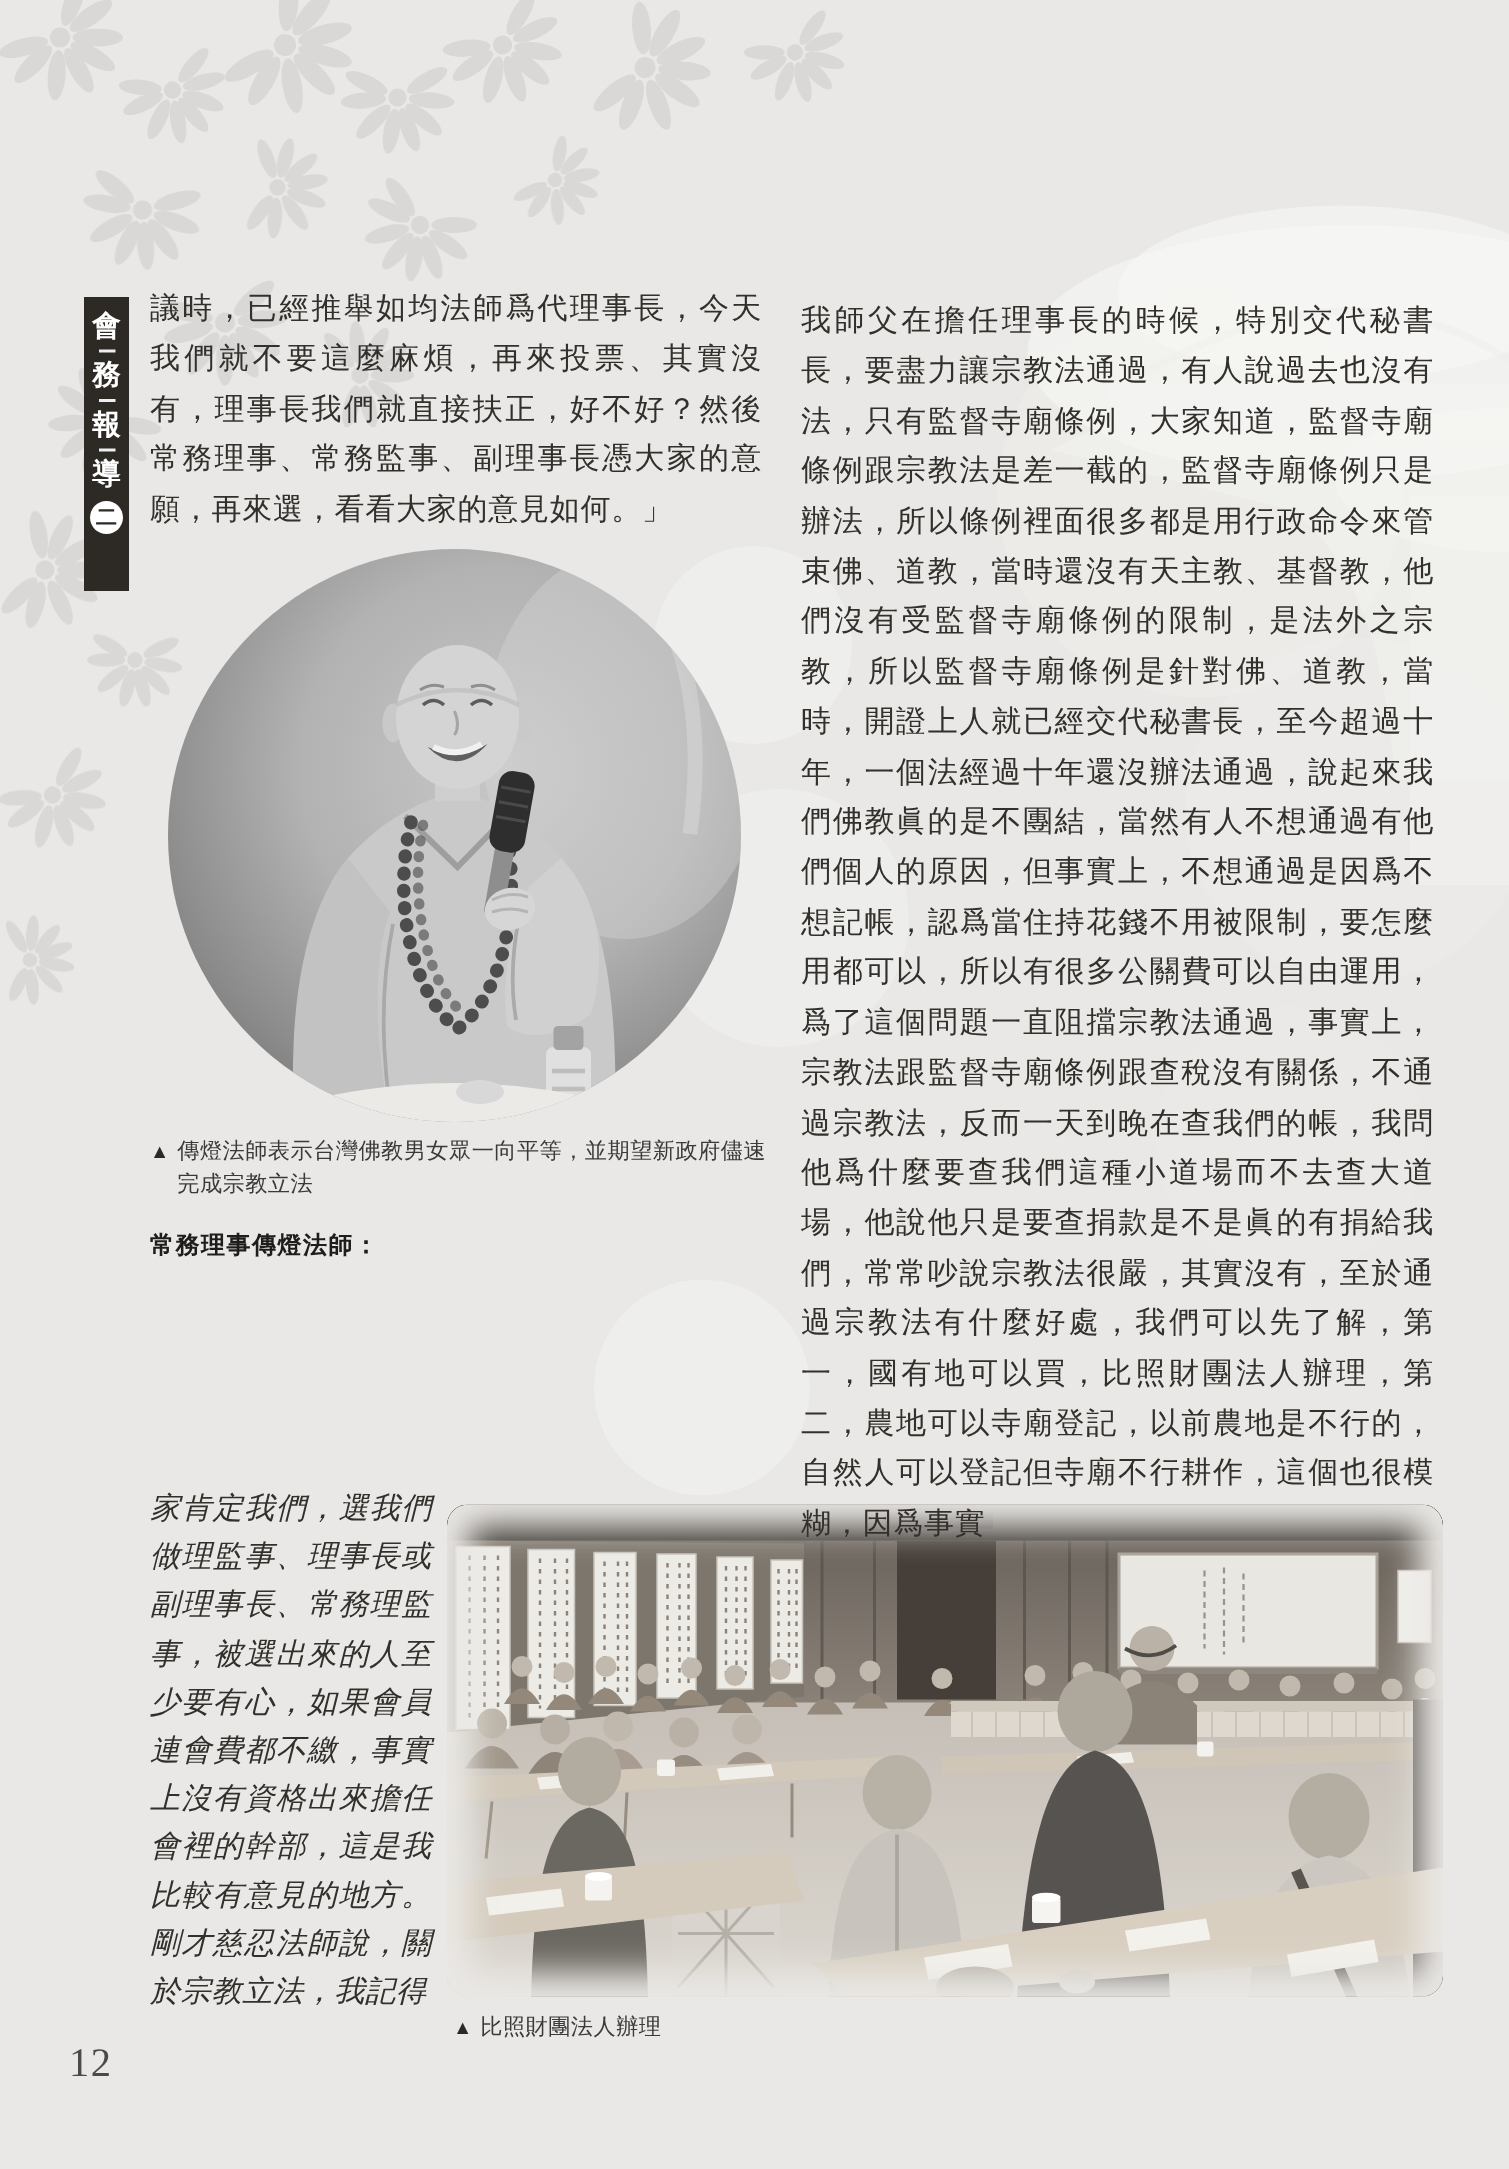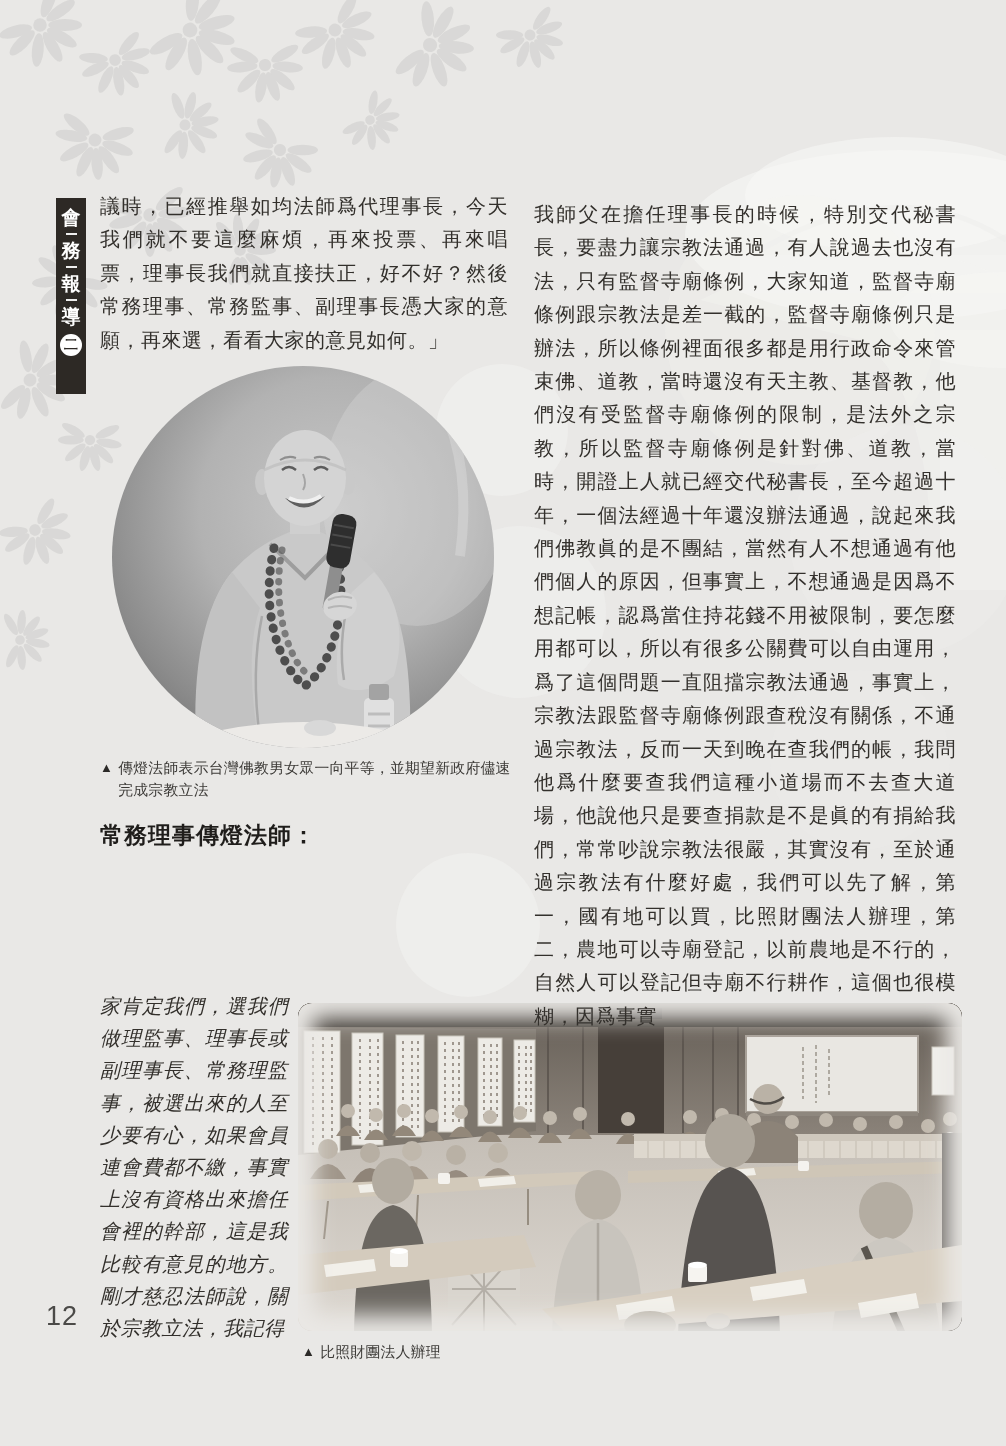--- a/index.html
+++ b/index.html
@@ -38,21 +38,21 @@
     text-align:justify;text-justify:inter-character;
   }
   .left-para1{left:100px;top:190px;width:408px;}
   .para2-wide{left:100px;top:856px;width:408px;text-indent:41px;}
   .para2-narrow{left:100px;top:990px;width:188px;line-height:32.2px;font-style:italic;}
   .right-para{left:534px;top:198px;width:422px;}
 
   .heading{
     position:absolute;left:100px;top:820px;z-index:2;margin:0;
     font-family:"Liberation Sans","DejaVu Sans",sans-serif;
-    font-size:23px;font-weight:bold;color:#1f1d1b;letter-spacing:1px;
+    font-size:16px;font-weight:bold;color:#1f1d1b;letter-spacing:1px;
   }
 
   .caption{
     position:absolute;z-index:2;display:flex;gap:5px;
     font-family:"Liberation Sans","DejaVu Sans",sans-serif;
     font-size:14.8px;line-height:22px;color:#3c3a37;letter-spacing:.3px;
   }
   .cap1{left:100px;top:757px;width:418px;}
   .cap2{left:302px;top:1341px;width:400px;}
   .cap-marker{flex:0 0 auto;font-size:13px;line-height:22px;color:#2b2927;}
@@ -68,22 +68,22 @@
     position:absolute;left:298px;top:1003px;width:664px;height:328px;
     border-radius:14px;overflow:hidden;z-index:1;
   }
   .photo-meeting svg{display:block;width:100%;height:100%;}
   .photo-meeting::after{
     content:"";position:absolute;inset:0;border-radius:14px;
     box-shadow:inset 0 0 22px 16px #eae8e5;pointer-events:none;
   }
 
   .page-number{
-    position:absolute;left:46px;top:1301px;z-index:2;
-    font-family:Liberation Sans, sans-serif;
+    position:absolute;left:46px;top:1360px;z-index:2;
+    font-family:Liberation Serif, serif;
     font-size:27px;color:#4b4a48;letter-spacing:1px;
   }
 </style>
 </head>
 <body>
 
 <div class="page">
 
   <svg class="bg-art" viewBox="0 0 1006 1446" aria-hidden="true">
     <defs>
@@ -145,21 +145,21 @@
     <span class="tab-char">會</span>
     <span class="tab-sep"></span>
     <span class="tab-char">務</span>
     <span class="tab-sep"></span>
     <span class="tab-char">報</span>
     <span class="tab-sep"></span>
     <span class="tab-char">導</span>
     <span class="tab-badge">二</span>
   </div>
 
-  <p class="body left-para1">議時，已經推舉如均法師爲代理事長，今天我們就不要這麼麻煩，再來投票、再來唱票，理事長我們就直接扶正，好不好？然後常務理事、常務監事、副理事長憑大家的意願，再來選，看看大家的意見如何。」</p>
+  <p class="body left-para1">議時，已經推舉如均法師爲代理事長，今天我們就不要這麼麻煩，再來投票、其實沒有，理事長我們就直接扶正，好不好？然後常務理事、常務監事、副理事長憑大家的意願，再來選，看看大家的意見如何。」</p>
 
   <div class="photo-circle">
     <svg viewBox="0 0 382 382" aria-hidden="true">
       <defs>
         <radialGradient id="pbg" cx="58%" cy="38%" r="78%">
           <stop offset="0%" stop-color="#c7c7c7"></stop>
           <stop offset="45%" stop-color="#b2b2b2"></stop>
           <stop offset="78%" stop-color="#8b8b8b"></stop>
           <stop offset="100%" stop-color="#6d6d6d"></stop>
         </radialGradient>

